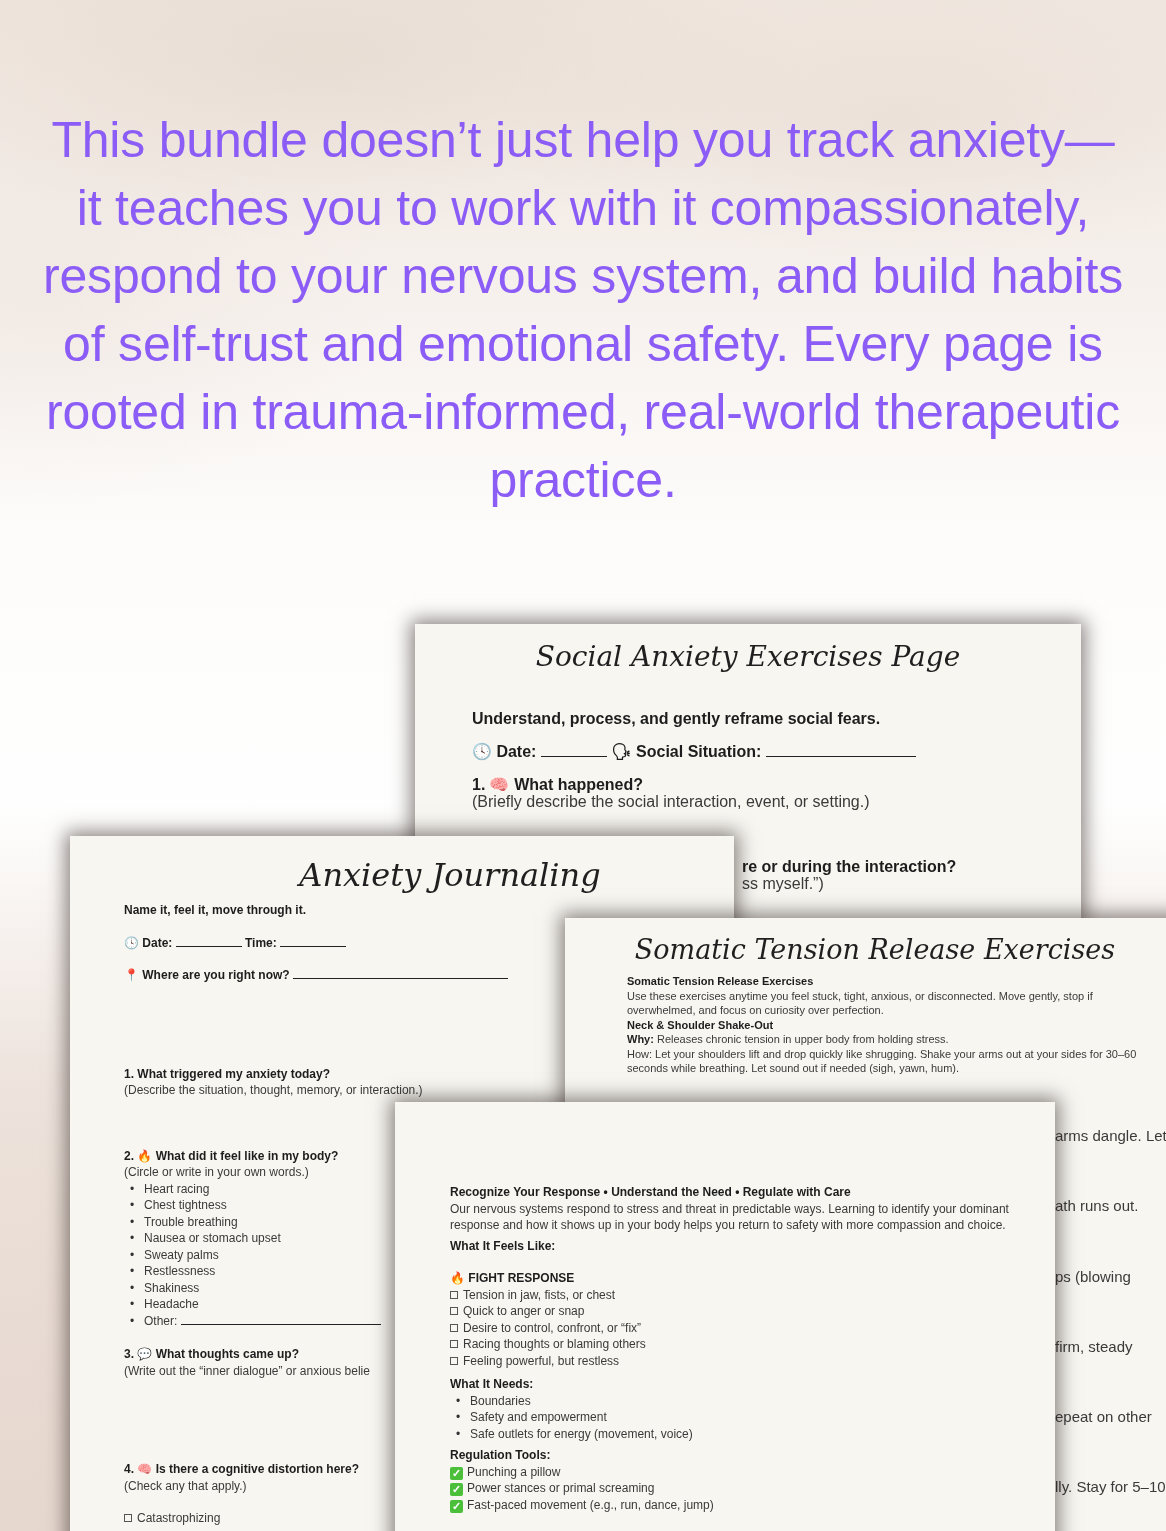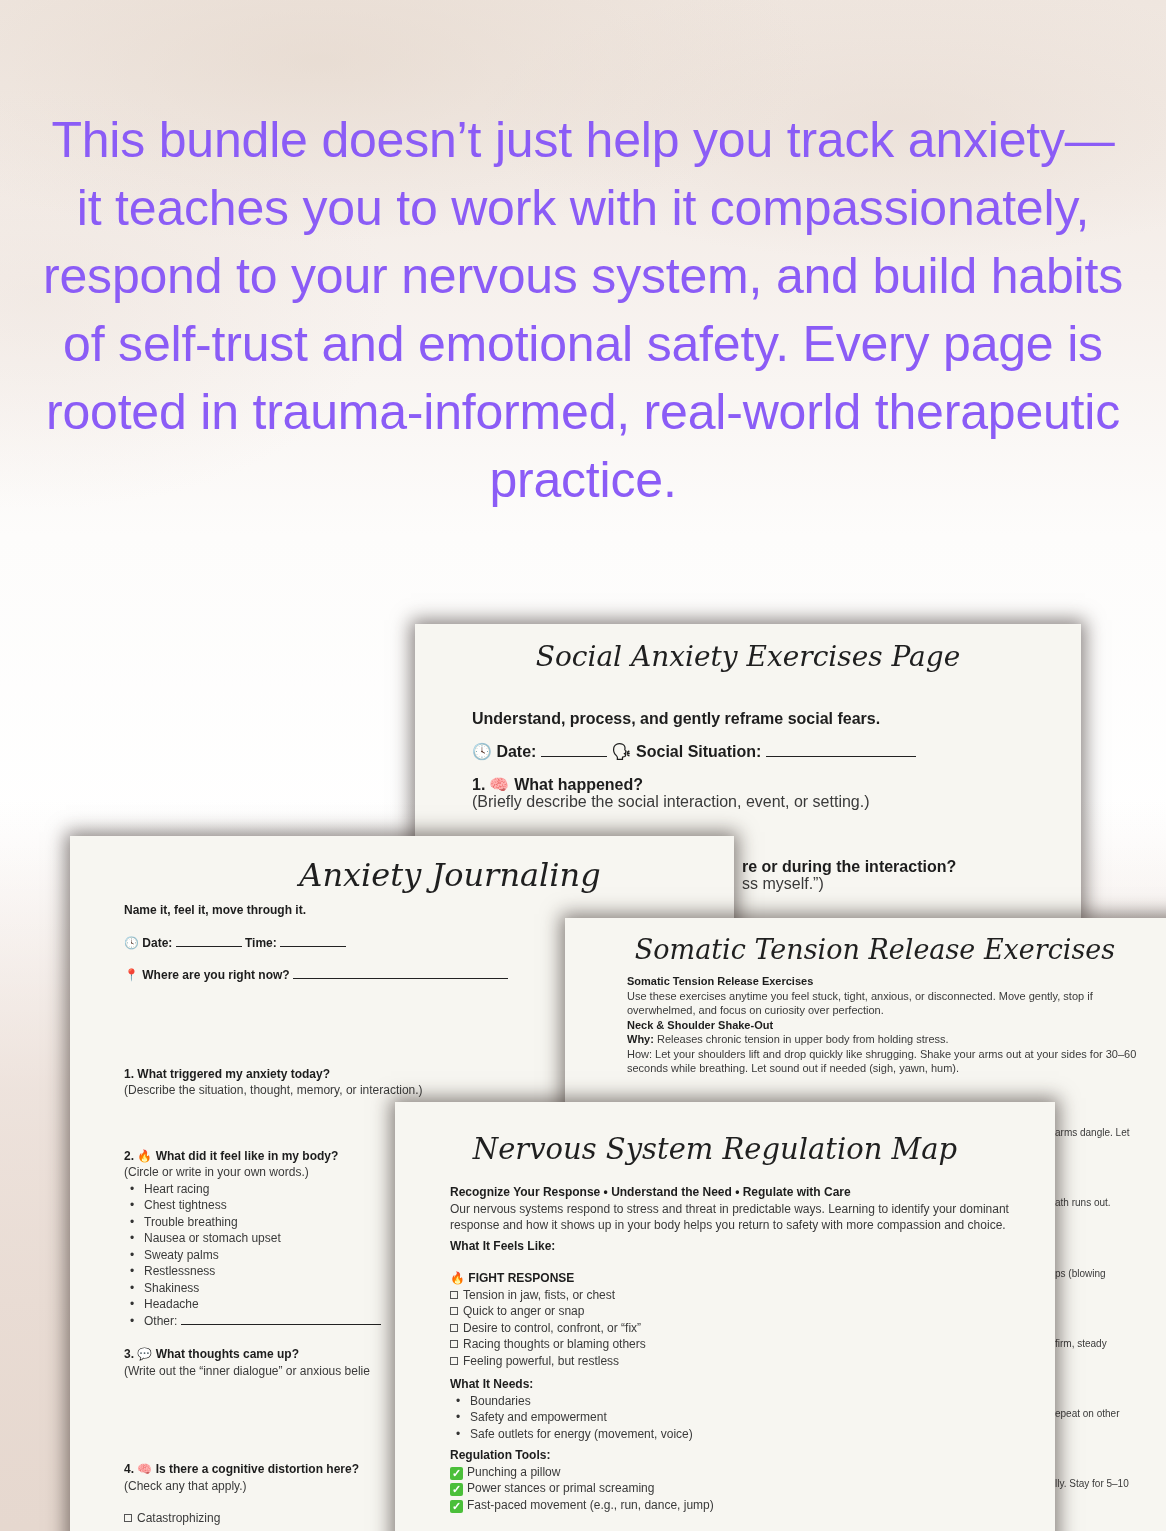--- a/index.html
+++ b/index.html
@@ -60,21 +60,21 @@
 
   
   #p-journal { left: 70px; top: 836px; width: 664px; height: 720px; z-index: 2; }
   #p-journal .script-title { position: absolute; left: 150px; width: 460px; top: 20px; font-size: 32px; }
   #p-journal .body { position: absolute; left: 54px; top: 66px; width: 600px; font-size: 12px; line-height: 16.5px; }
 
   
   #p-somatic { left: 565px; top: 918px; width: 640px; height: 640px; z-index: 3; }
   #p-somatic .script-title { position: absolute; left: 0; width: 620px; top: 16px; font-size: 27px; }
   #p-somatic .body { position: absolute; left: 62px; top: 56px; width: 520px; font-size: 11px; line-height: 14.5px; }
-  #p-somatic .frag { position: absolute; left: 490px; font-size: 10px; color: #3a3a3a; white-space: nowrap; }
+  #p-somatic .frag { position: absolute; left: 490px; font-size: 15px; color: #3a3a3a; white-space: nowrap; }
 
   
   #p-nervous { left: 395px; top: 1102px; width: 660px; height: 460px; z-index: 4; }
   #p-nervous .script-title { position: absolute; left: 40px; width: 560px; top: 30px; font-size: 29px; }
   #p-nervous .body { position: absolute; left: 55px; top: 82px; width: 560px; font-size: 12px; line-height: 16.5px; }
 </style>
 </head>
 <body>
 
 <div class="bg-wash"></div>
@@ -171,21 +171,20 @@
   </div>
   <div class="frag" style="top:209px">arms dangle. Let</div>
   <div class="frag" style="top:279px">ath runs out.</div>
   <div class="frag" style="top:350px">ps (blowing</div>
   <div class="frag" style="top:420px">firm, steady</div>
   <div class="frag" style="top:490px">epeat on other</div>
   <div class="frag" style="top:560px">lly. Stay for 5–10</div>
 </div>
 
 <div class="page" id="p-nervous">
-  <h2 class="script-title">Nervous System Regulation Map</h2>
   <div class="body">
     <div class="b">Recognize Your Response • Understand the Need • Regulate with Care</div>
     <div class="t">Our nervous systems respond to stress and threat in predictable ways. Learning to identify your dominant response and how it shows up in your body helps you return to safety with more compassion and choice.</div>
     <div style="margin-top:4px" class="b">What It Feels Like:</div>
     <div style="margin-top:16px" class="b">
       <span class="ico">🔥</span>
       <span>FIGHT RESPONSE</span>
     </div>
     <div class="t">
       <div><span class="cb"></span><span>Tension in jaw, fists, or chest</span></div>

